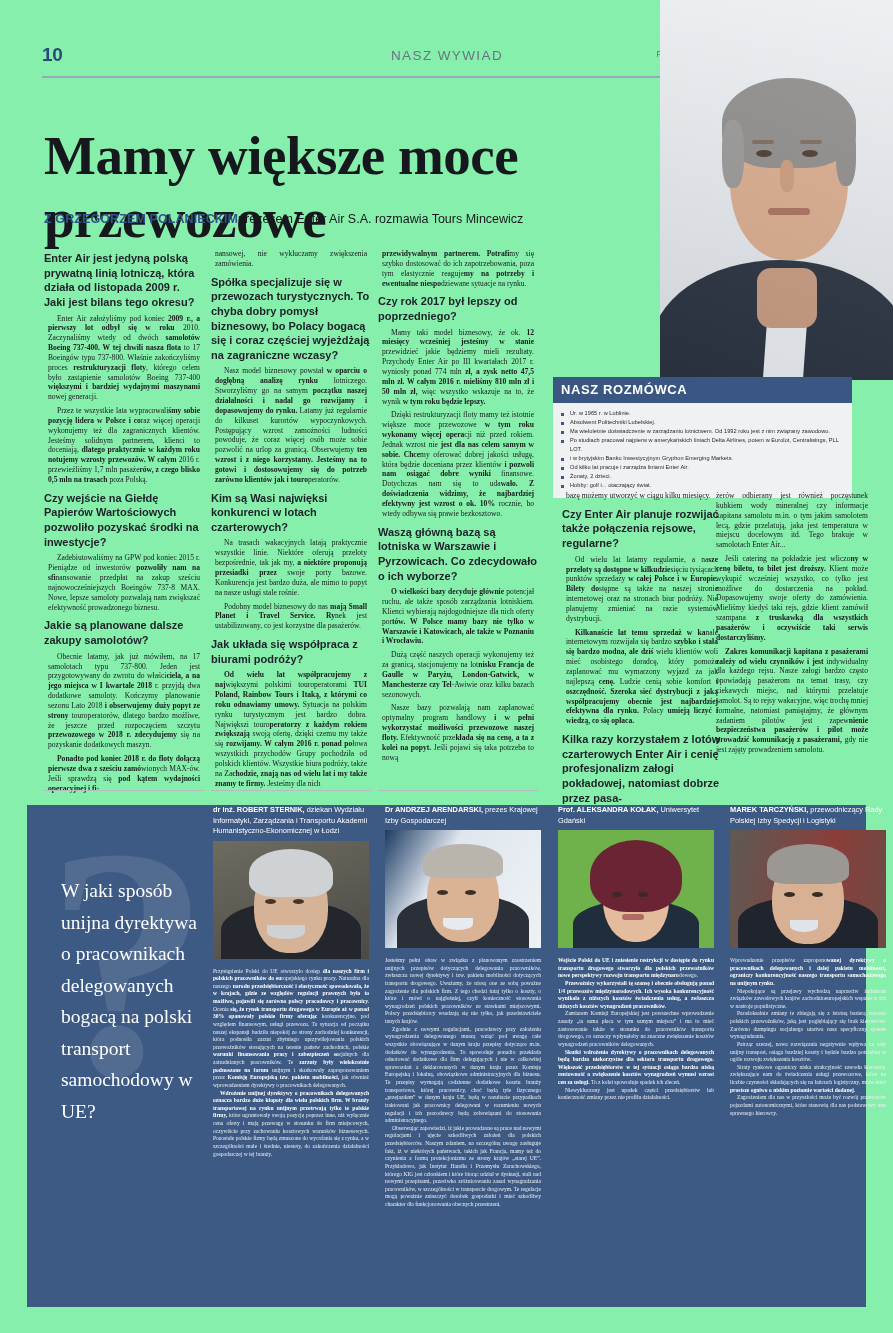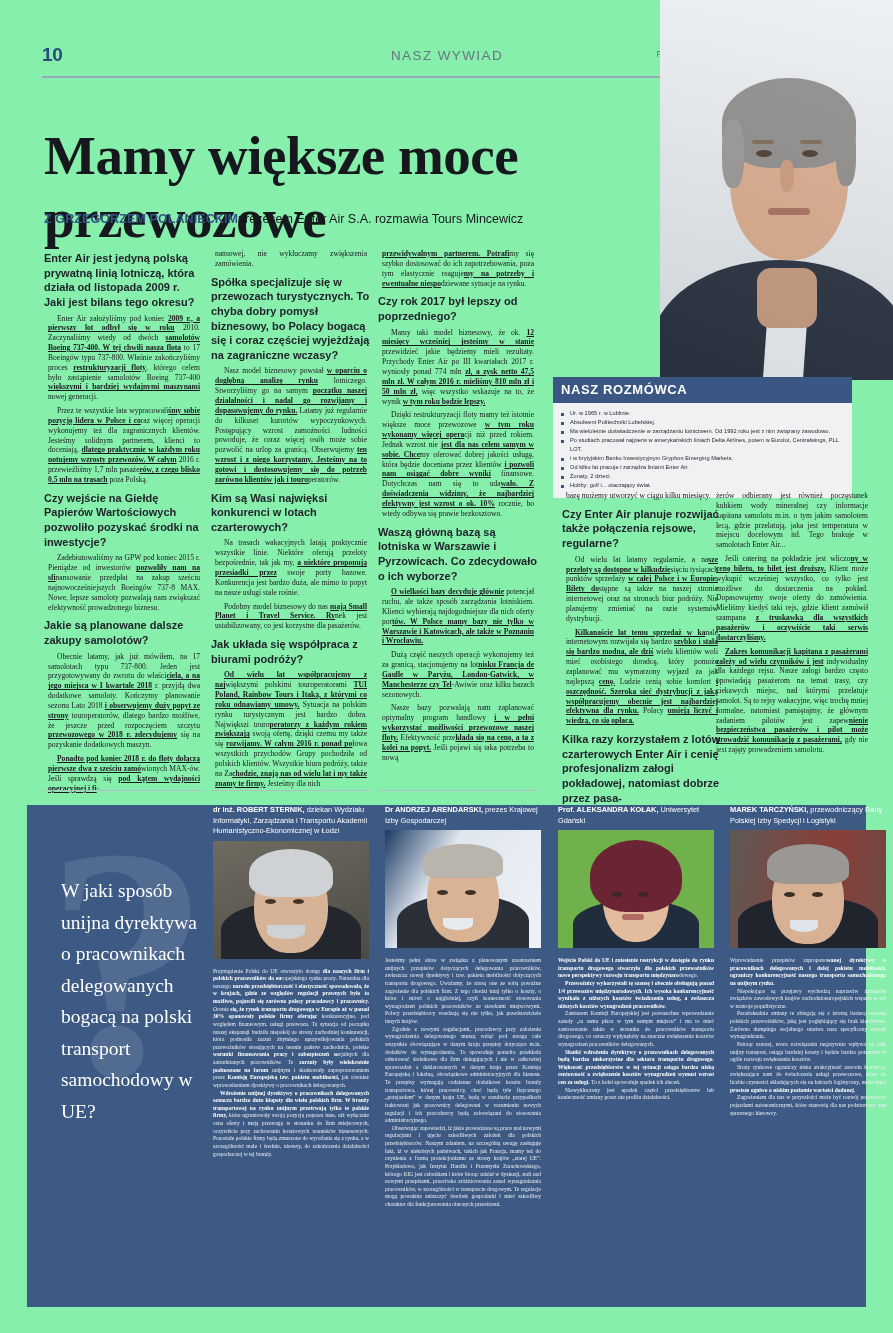--- a/index.html
+++ b/index.html
@@ -54,21 +54,21 @@
   .c1{left:44px;width:160px;height:543px;}
   .c2{left:211px;width:160px;height:543px;}
   .c3{left:378px;width:160px;height:543px;}
   .c4{left:562px;top:487px;width:160px;height:300px;}
   .c5{left:712px;top:487px;width:160px;height:300px;}
 
   .art p{margin:4px;text-indent:9px;}
   .art p.noind{text-indent:0;}
   .art .q{font-family:"Liberation Sans",sans-serif;font-weight:bold;font-size:11px;line-height:1.33;
           color:#1d2128;margin:6px 0 1px 0;text-indent:0;text-align:left;}
-  .art .b{font-weight:bold;text-decoration:underline;}
+  .art .b{font-weight:bold;}
 
   .art-rule{position:absolute;height:1px;background:#b5bcc6;}
 
   
   .panel{position:absolute;left:27px;top:805px;width:839px;height:502px;background:#3d5a84;}
   .panel-qmark{position:absolute;left:18px;top:8px;font-family:"Liberation Serif",serif;font-size:330px;line-height:300px;
                 color:rgba(255,255,255,0.11);font-weight:bold;}
   .panel-question{position:absolute;left:34px;top:70px;width:150px;
      font-family:"Liberation Serif",serif;font-size:19.5px;line-height:1.62;color:#ffffff;}
 

